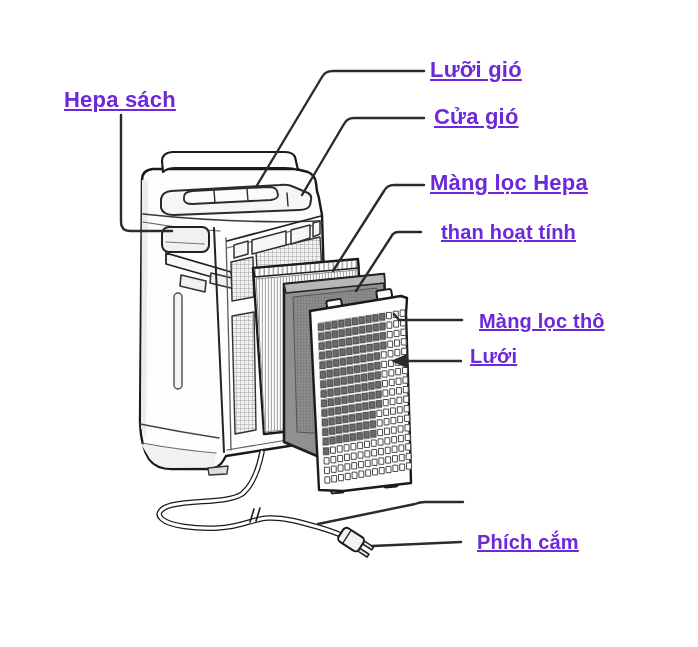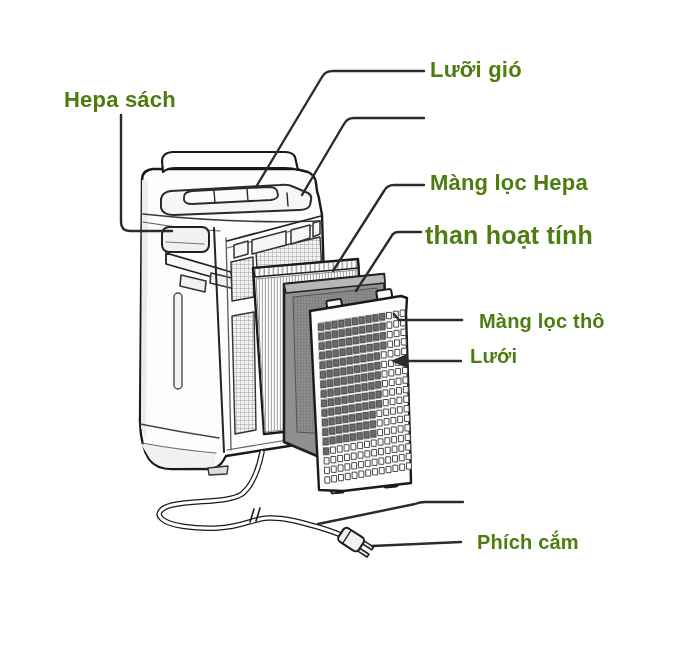--- a/index.html
+++ b/index.html
@@ -2,26 +2,26 @@
 <html><head>
 <meta charset="utf-8">
 <style>
   html,body{margin:0;padding:0;background:#ffffff;}
   #stage{
     position:relative;width:698px;height:647px;background:#ffffff;overflow:hidden;
     font-family:"Liberation Sans",sans-serif;
   }
   #drawing{position:absolute;left:0;top:0;}
   .lbl{
-    position:absolute;color:#4d7c0f;font-weight:bold;white-space:nowrap;
-    line-height:1.15;letter-spacing:0.2px;
+    position:absolute;color:#6d28d9;font-weight:bold;white-space:nowrap;
+    line-height:1.15;letter-spacing:0.2px;text-decoration:underline;
   }
   .lbl-lg{font-size:22px;}
   .lbl-md{font-size:20px;text-align:center;}
-  .lbl-sub{font-size:25px;line-height:1.25;}
+  .lbl-sub{font-size:20px;line-height:1.25;margin-left:16px;}
 </style>
 </head>
 <body>
 
 <div id="stage">
 
   <svg id="drawing" width="698" height="647" viewBox="0 0 698 647" xmlns="http://www.w3.org/2000/svg">
     <defs>
       <pattern id="pat-mesh" width="4" height="4" patternUnits="userSpaceOnUse">
         <rect width="4" height="4" fill="#f2f2f2"></rect>
@@ -384,20 +384,21 @@
       <path d="M394,314 L399,320 L462,320"></path>
       <path d="M406,361 L461,361"></path>
       <path d="M318,524 L415,504 Q420,502 425,502 L463,502"></path>
       <path d="M372,546 L461,542"></path>
     </g>
     <polygon points="391,361 408,353.5 408,368.5" fill="#2b2b2b"></polygon>
   </svg>
 
   <div class="lbl lbl-lg" style="left:64px;top:87px">Hepa sách</div>
   <div class="lbl lbl-lg" style="left:430px;top:57px">Lưỡi gió</div>
+  <div class="lbl lbl-lg" style="left:434px;top:104px">Cửa gió</div>
   <div class="lbl lbl-lg" style="left:430px;top:170px">Màng lọc Hepa</div>
   <div class="lbl" style="left:425px;top:220px">
     <div class="lbl-sub">than hoạt tính</div>
   </div>
   <div class="lbl lbl-md" style="left:479px;top:310px">Màng lọc thô</div>
   <div class="lbl lbl-md" style="left:470px;top:345px">Lưới</div>
   <div class="lbl lbl-md" style="left:477px;top:531px">Phích cắm</div>
 </div>
 
 </body></html>

